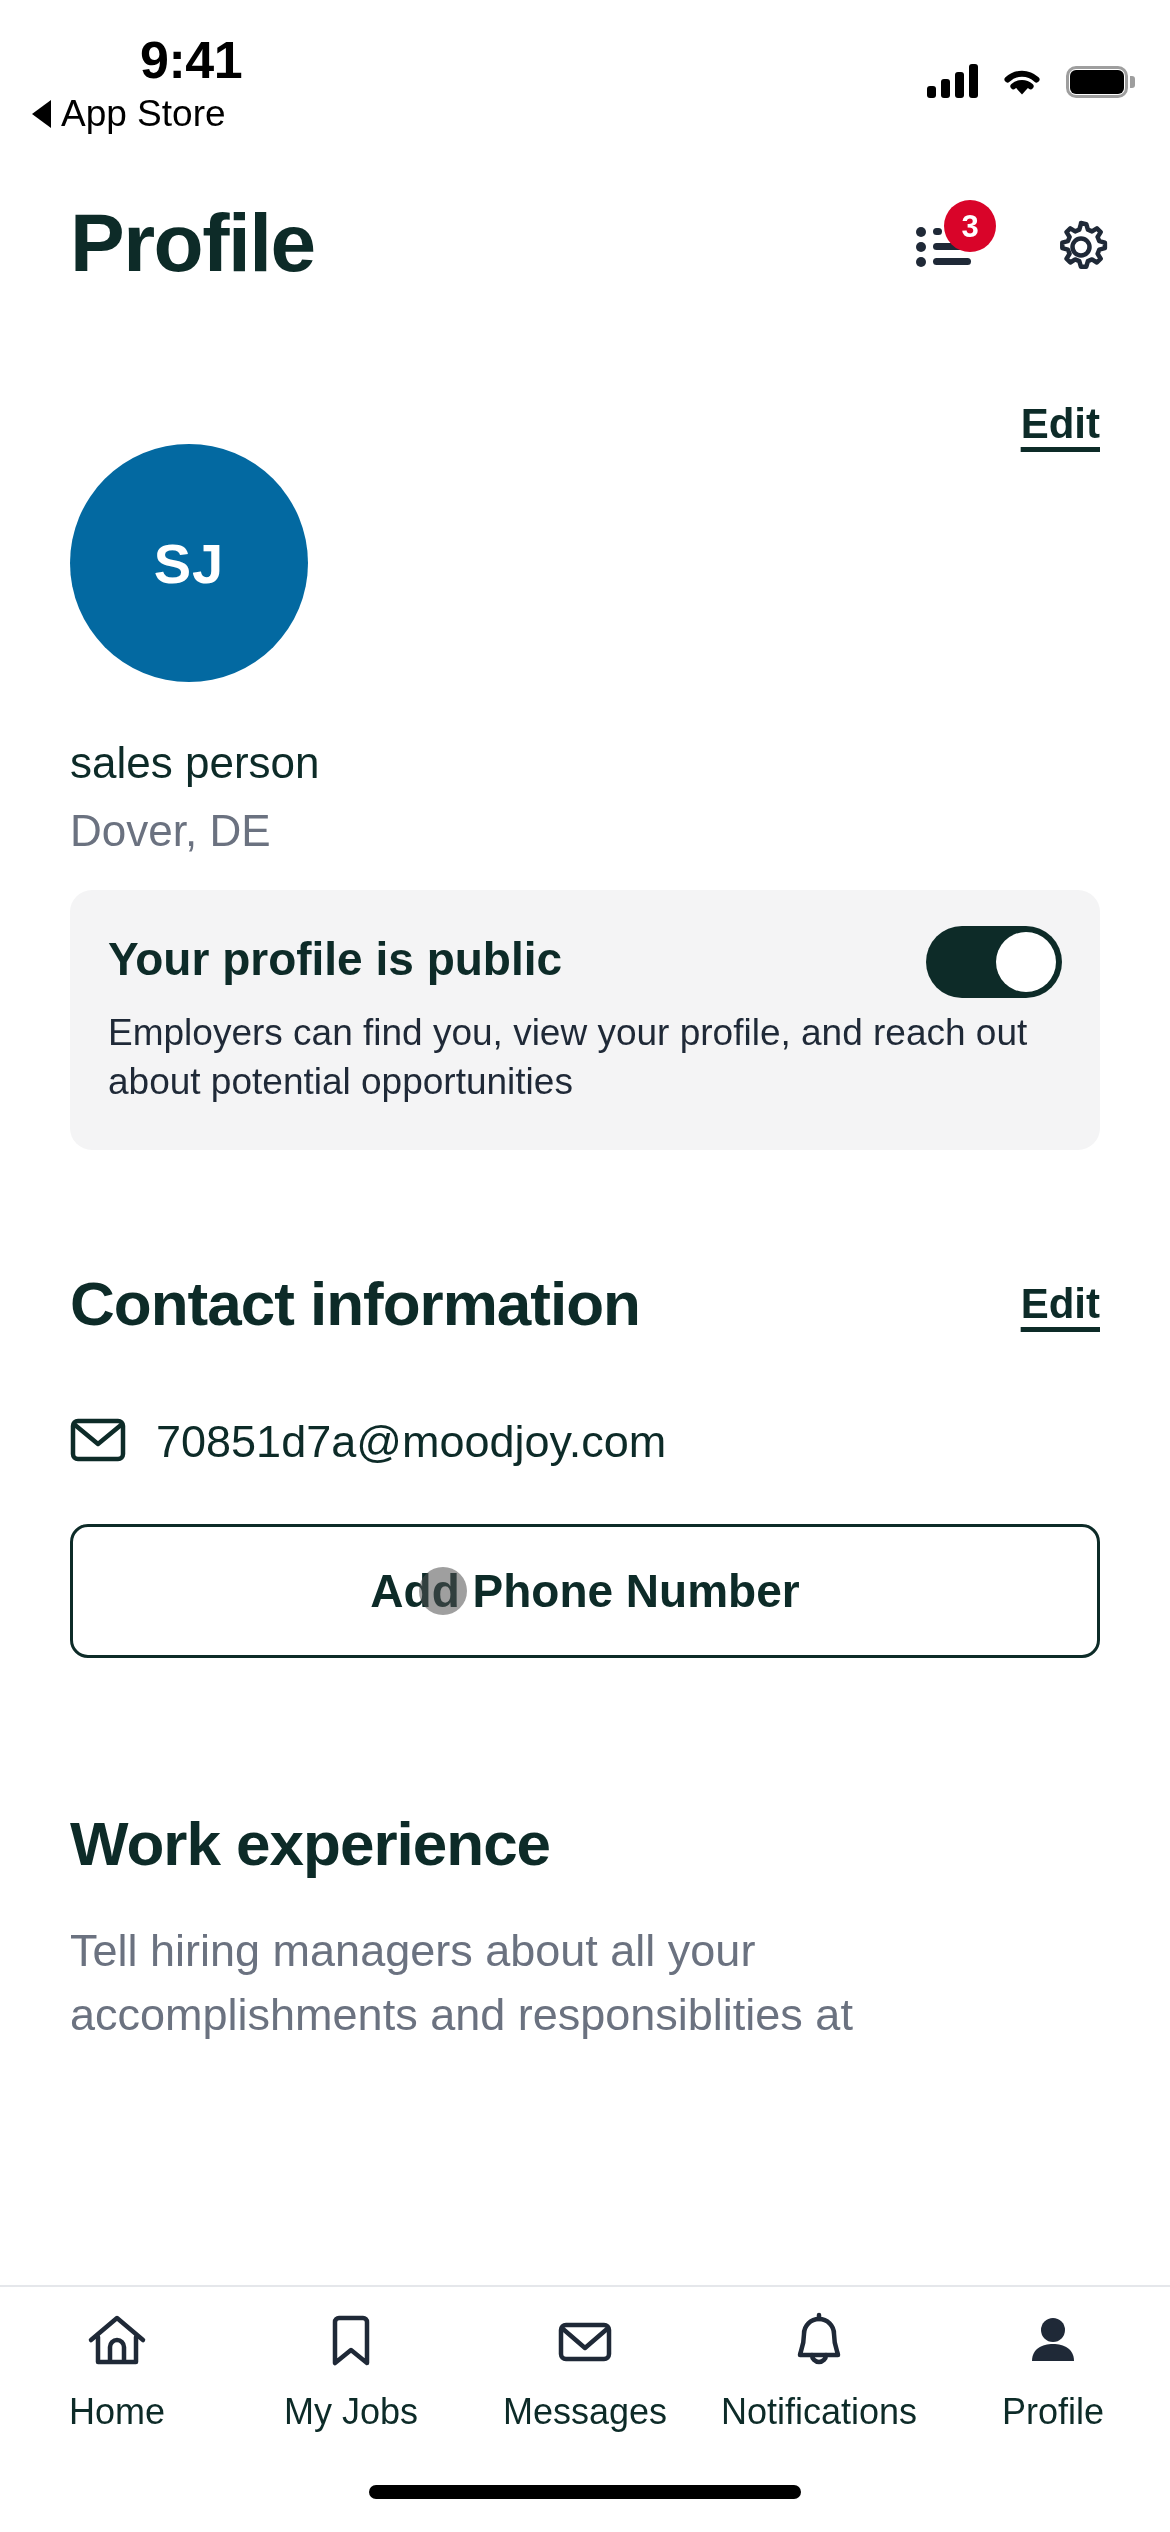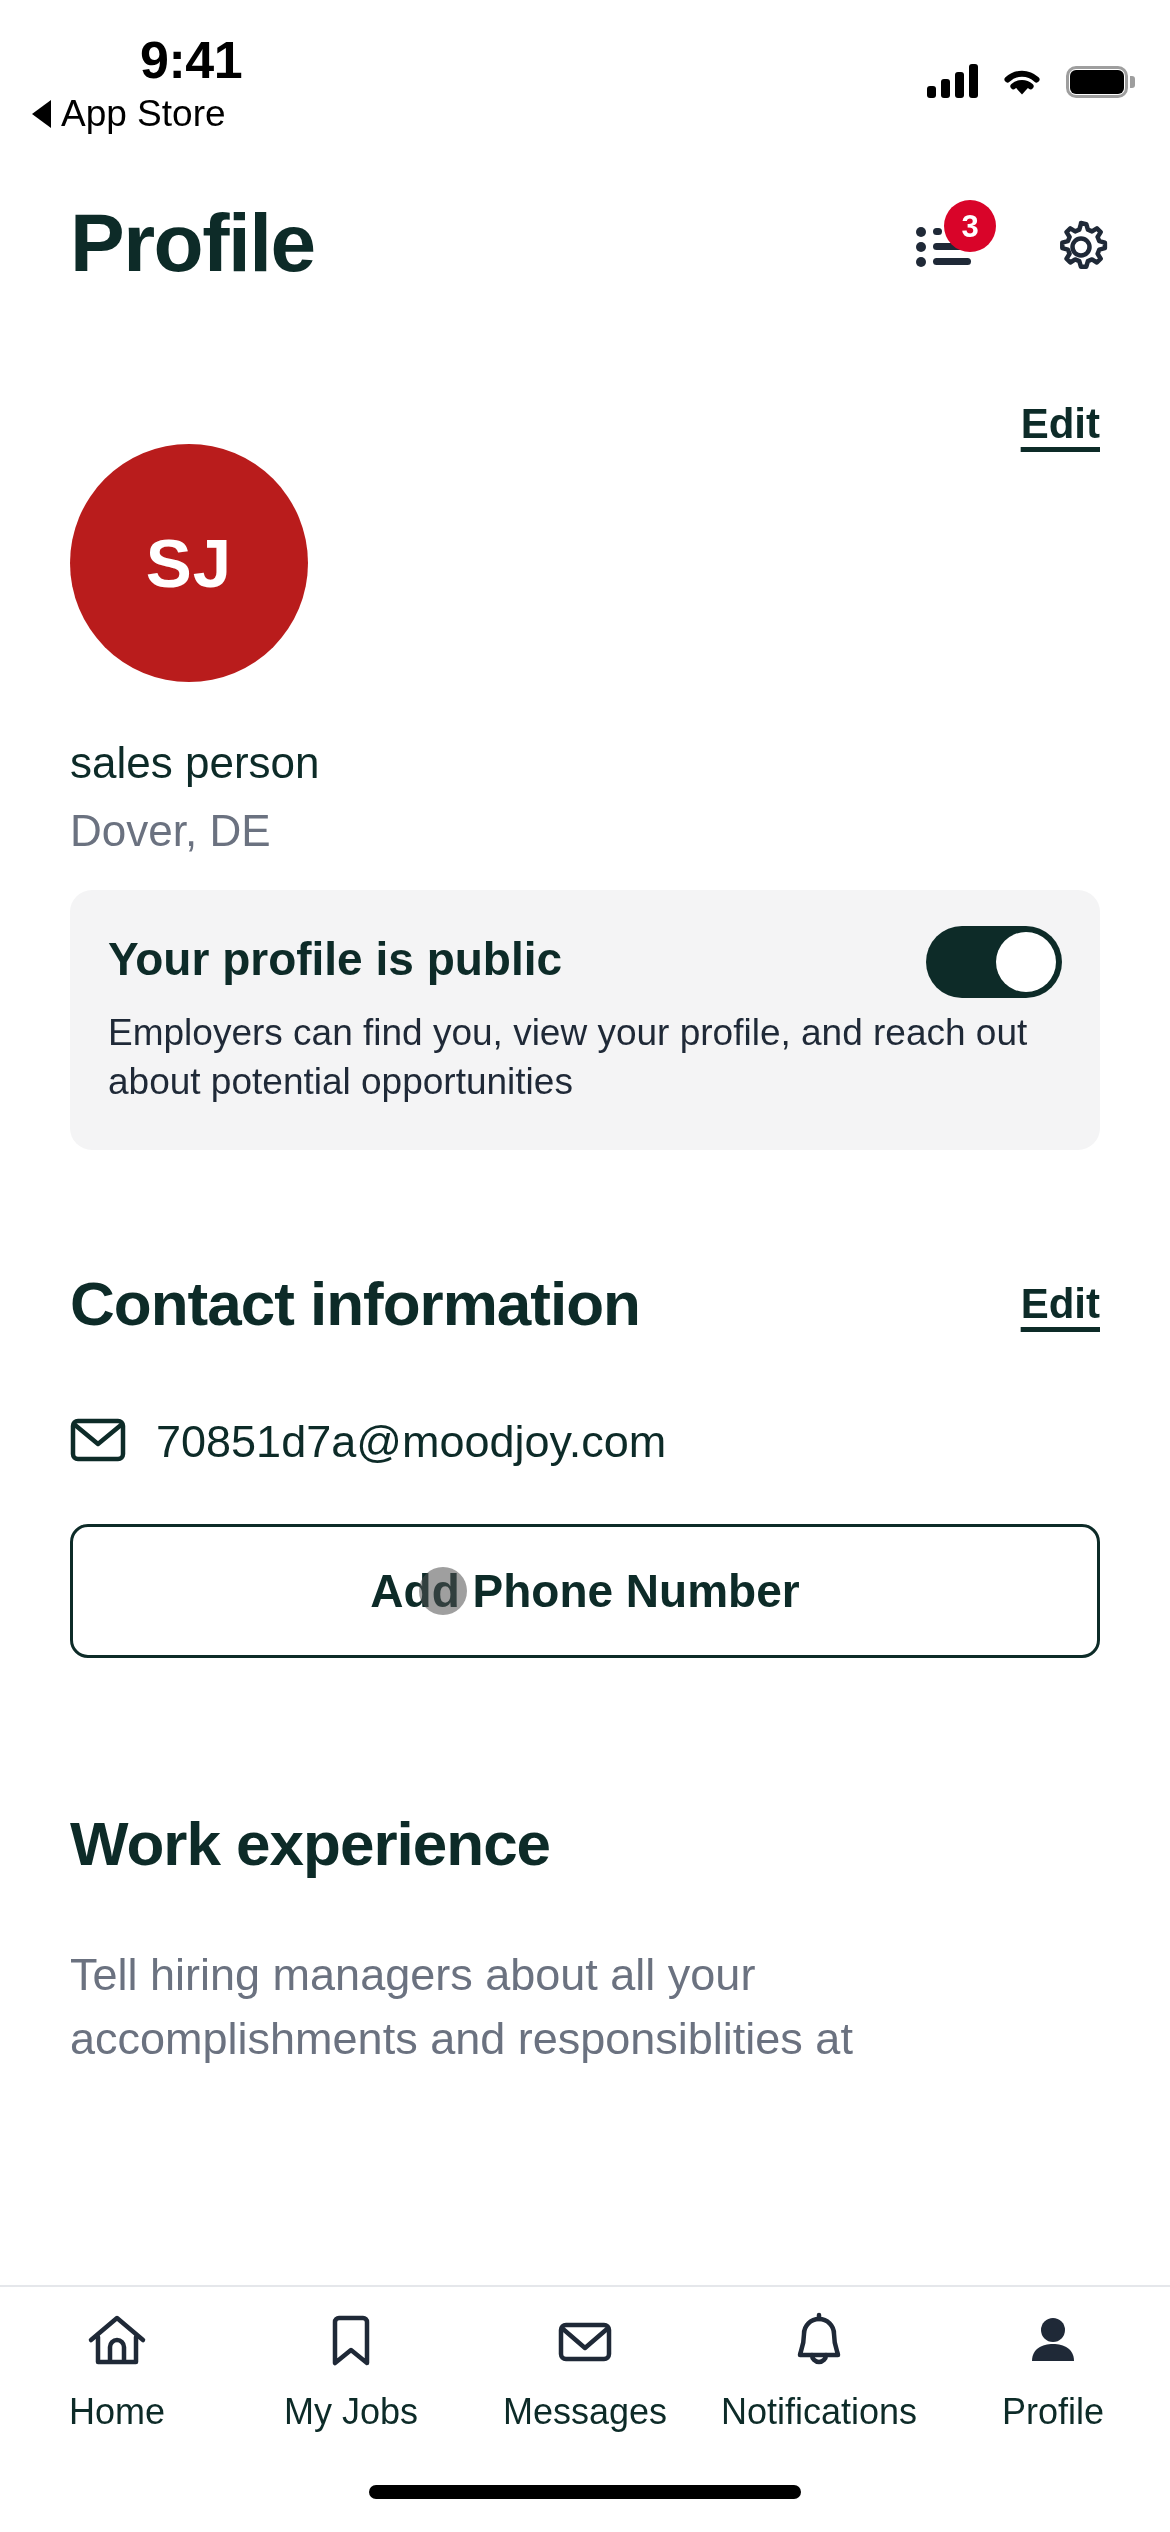--- a/index.html
+++ b/index.html
@@ -75,23 +75,23 @@
     font-size:31px; font-weight:700; line-height:1;
   }
 
   
   .content { position:absolute; top:400px; left:0; width:1170px; }
 
   .avatar-row { position:relative; height:250px; margin:0 70px; }
   .avatar {
     position:absolute; left:0; top:44px;
     width:238px; height:238px; border-radius:50%;
-    background:#b91c1c; color:#fff;
+    background:#0369a1; color:#fff;
     display:flex; align-items:center; justify-content:center;
-    font-size:69px; font-weight:700; letter-spacing:1px;
+    font-size:56px; font-weight:700; letter-spacing:1px;
   }
   .edit-link {
     position:absolute; right:0; top:0;
     font-size:42px; font-weight:700; color:#0D2B28;
     text-decoration:underline; text-underline-offset:9px;
     text-decoration-thickness:5px; cursor:pointer;
   }
 
   .ident { margin:88px 70px 0; }
   .ident-name { font-size:62px; font-weight:700; color:#0D2B28; letter-spacing:-1px; }
@@ -153,21 +153,21 @@
   .touch-dot {
     position:absolute; left:50%; top:50%;
     transform:translate(-50%,-50%) translateX(-142px);
     width:48px; height:48px; border-radius:50%;
     background:rgba(80,80,80,.55);
   }
 
   .work { margin:150px 70px 0; }
   .work-title { font-size:62px; font-weight:700; color:#0D2B28; letter-spacing:-1px; }
   .work-desc {
-    margin-top:64px; font-size:45px; font-weight:400;
+    margin-top:40px; font-size:45px; font-weight:400;
     color:#6B7280; line-height:1.42;
   }
 
   
   .tabbar {
     position:absolute; left:0; bottom:7px;
     width:1170px; height:240px;
     background:#fff; border-top:2px solid #E5E7EB;
   }
   .tabs { display:flex; height:170px; padding-top:24px; }

